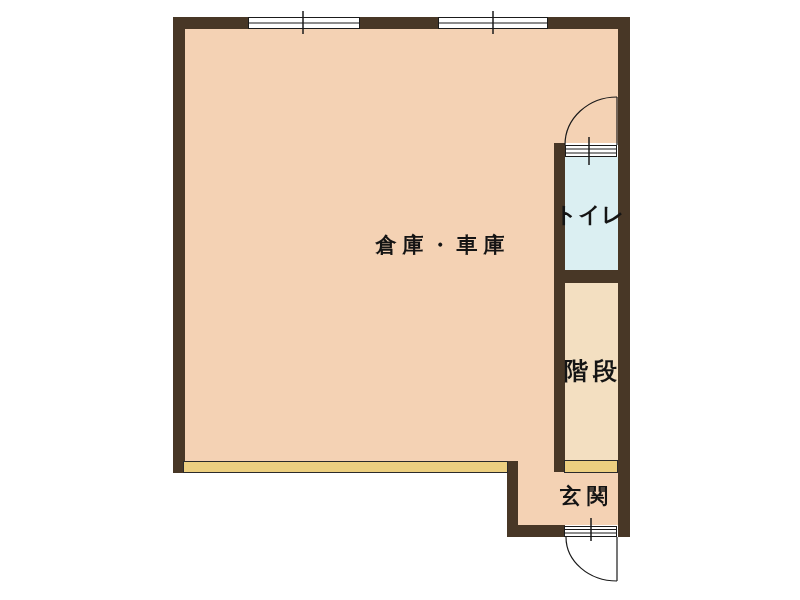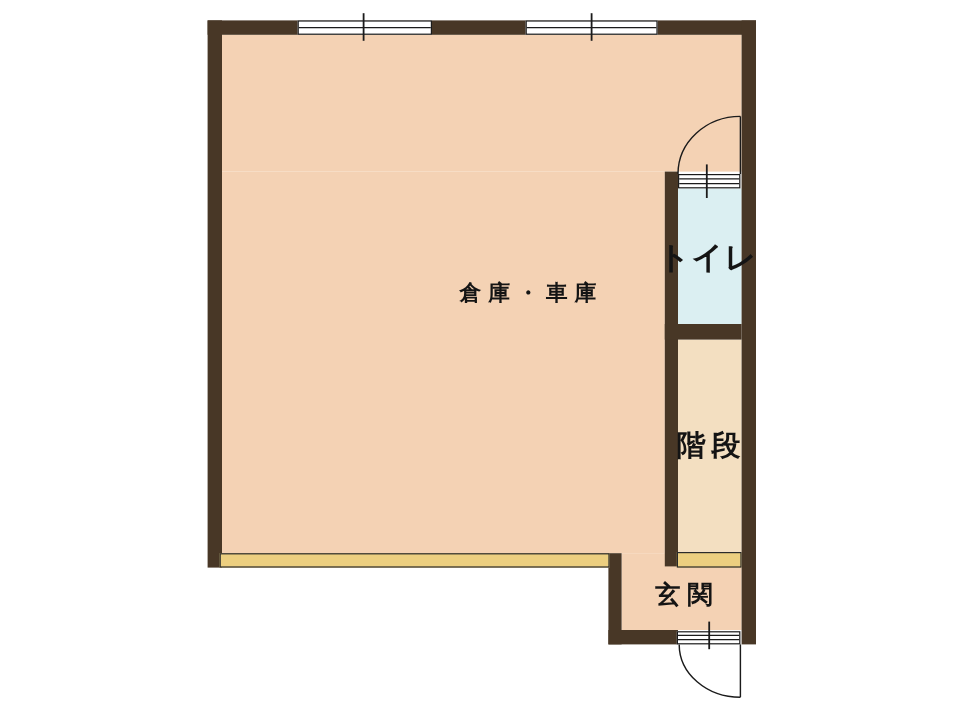--- a/index.html
+++ b/index.html
@@ -12,22 +12,22 @@
   .fill-pink{background:#f4d2b4;}
   .fill-blue{background:#dbeff2;}
   .fill-beige{background:#f3dfc1;}
   .wall{position:absolute;background:#483726;}
   .strip{position:absolute;background:#eccf80;border:1px solid #2a2a2a;}
   .band{position:absolute;background:#ffffff;border:1px solid #1b1b1b;}
   .label{
     position:absolute;transform:translate(-50%,-50%);
     color:#141414;white-space:nowrap;line-height:1;
   }
-  .label.garage{font-size:18px;letter-spacing:6px;font-weight:600;}
-  .label.toilet{font-size:26px;letter-spacing:1px;font-weight:600;}
+  .label.garage{font-size:21px;letter-spacing:6px;font-weight:600;}
+  .label.toilet{font-size:22px;letter-spacing:1px;font-weight:600;}
   .label.stairs{font-size:24px;letter-spacing:5px;font-weight:700;}
   .label.entrance{font-size:21px;letter-spacing:6px;font-weight:600;}
   svg.overlay{position:absolute;left:0;top:0;pointer-events:none;}
 </style>
 </head>
 <body>
 
 <div id="canvas">
 
   <div class="room fill-pink" style="left:185px;top:29px;width:433px;height:114px;"></div>
@@ -71,14 +71,14 @@
     <path d="M 565 145 A 52 48 0 0 1 617 97" fill="none" stroke="#1b1b1b" stroke-width="1.2"></path>
     <line x1="617" y1="97" x2="617" y2="145" stroke="#1b1b1b" stroke-width="1.2"></line>
 
     <path d="M 566 537 A 51 44 0 0 0 617 581" fill="none" stroke="#1b1b1b" stroke-width="1.2"></path>
     <line x1="617" y1="537" x2="617" y2="581" stroke="#1b1b1b" stroke-width="1.2"></line>
   </svg>
 
   <span class="label garage" style="left:443px;top:245px;">倉庫・車庫</span>
   <span class="label toilet" style="left:590px;top:215px;">トイレ</span>
   <span class="label stairs" style="left:593px;top:371px;">階段</span>
-  <span class="label entrance" style="left:573px;top:496px;">玄関</span>
+  <span class="label entrance" style="left:587px;top:496px;">玄関</span>
 </div>
 
 </body></html>

